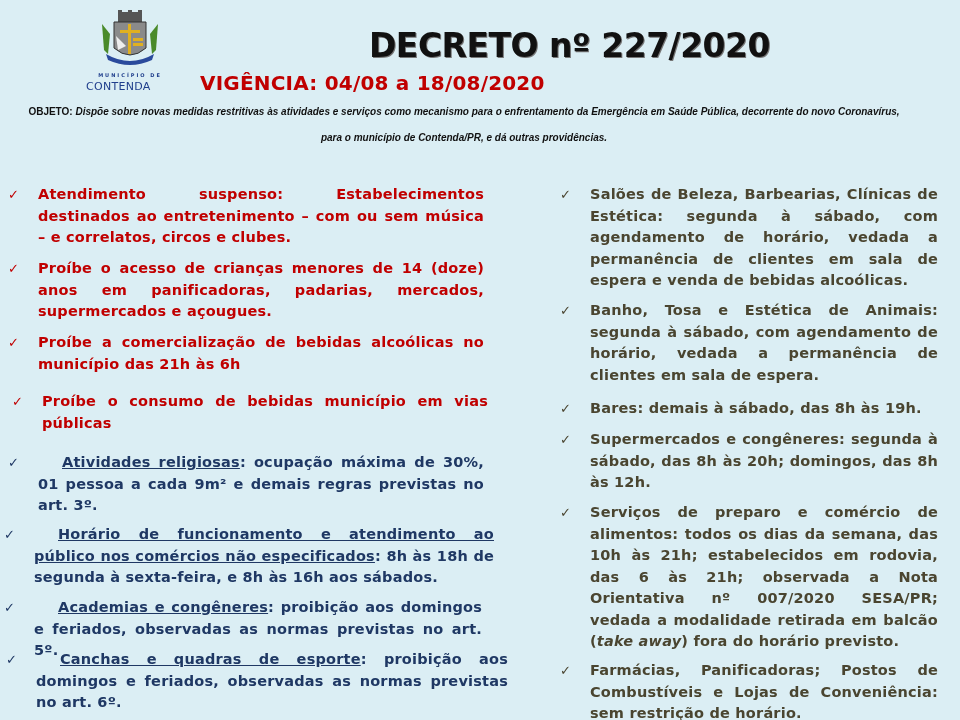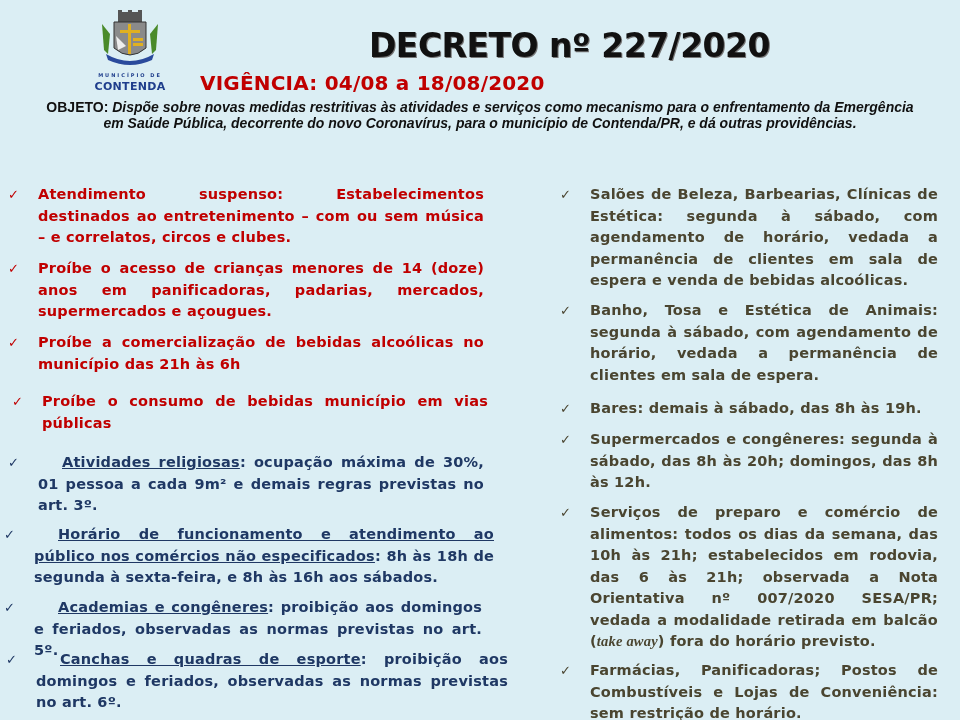--- a/index.html
+++ b/index.html
@@ -11,36 +11,36 @@
   }
   .logo {
     position:absolute; left:86px; top:10px; width:88px; height:86px;
   }
   .logo-crest { position:absolute; left:10px; top:0; width:68px; height:58px; }
   .logo-sub {
     position:absolute; left:0; top:62px; width:88px; text-align:center;
     font-size:5px; letter-spacing:2px; color:#1f3e8c; font-weight:bold;
   }
   .logo-name {
-    position:absolute; left:0; top:70px; width:88px; text-align:center;
-    font-size:11px; color:#1f3e8c; font-weight:bold; letter-spacing:0.3px;
+    position:absolute; left:0; top:70px; width:88px; 
+    font-size:11px; color:#1f3e8c; font-weight:normal; letter-spacing:0.3px;
   }
   .title {
     position:absolute; left:200px; top:26px; width:570px; text-align:right;
     font-family:"DejaVu Sans", sans-serif; font-weight:bold;
     font-size:33px; color:#111; letter-spacing:-0.5px;
     text-shadow:1px 1px 0 #777;
   }
   .vigencia {
     position:absolute; left:200px; top:71px; width:570px; 
     font-weight:bold; font-size:20px; color:#c00000; letter-spacing:0.2px;
   }
   .objeto {
-    position:absolute; left:40px; top:99px; width:880px; text-align:center;
-    font-family:"Liberation Sans", sans-serif; font-size:14px; line-height:16px;
+    position:absolute; left:24px; top:99px; width:880px; text-align:center;
+    font-family:"Liberation Sans", sans-serif; font-size:10px; line-height:26px;
     color:#111; font-weight:bold;
   }
   .objeto .lbl { font-style:normal; }
   .objeto .txt { font-style:italic; }
   .col { position:absolute; }
   .col-left { left:8px; top:184px; width:476px; }
   .col-right { left:560px; top:184px; width:378px; }
   .item {
     position:absolute; display:flex; width:100%;
     font-family:"DejaVu Sans", sans-serif; font-size:14.5px; line-height:21.5px;
@@ -50,21 +50,21 @@
     flex:0 0 30px; font-size:13px; font-weight:normal;
   }
   .body { flex:1; text-align:justify; }
   .red { color:#c00000; }
   .red .check { color:#c00000; }
   .navy { color:#1f3864; }
   .navy .check { color:#1f3864; }
   .olive { color:#4a4530; }
   .olive .check { color:#4a4530; }
   .u { text-decoration:underline;margin-left:24px; }
-  .it { font-style:italic;font-family:Liberation Serif, serif; }
+  .it { font-style:italic; }
 </style>
 </head>
 <body>
 
 <div class="logo">
   <svg class="logo-crest" viewBox="0 0 68 58">
     <rect x="22" y="2" width="24" height="10" fill="#555"></rect>
     <rect x="22" y="0" width="4" height="4" fill="#555"></rect>
       <rect x="32" y="0" width="4" height="4" fill="#555"></rect>
       <rect x="42" y="0" width="4" height="4" fill="#555"></rect>

